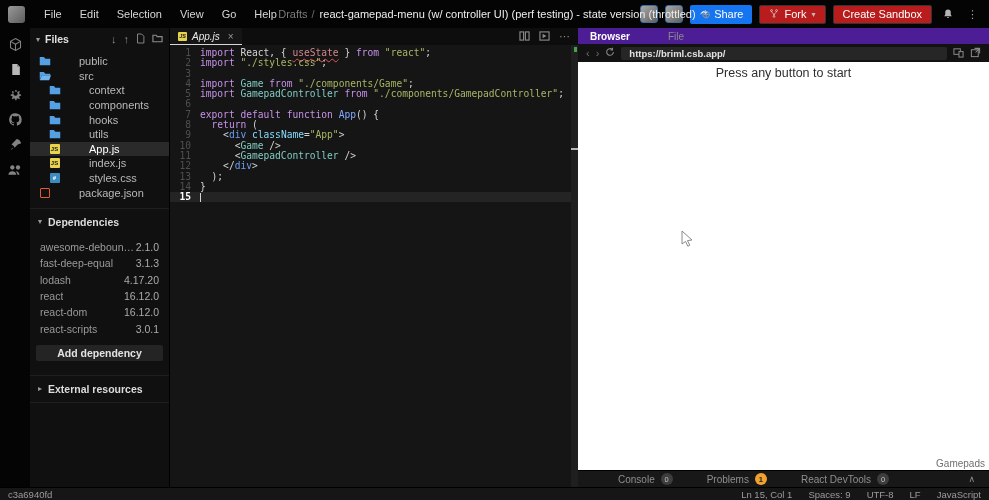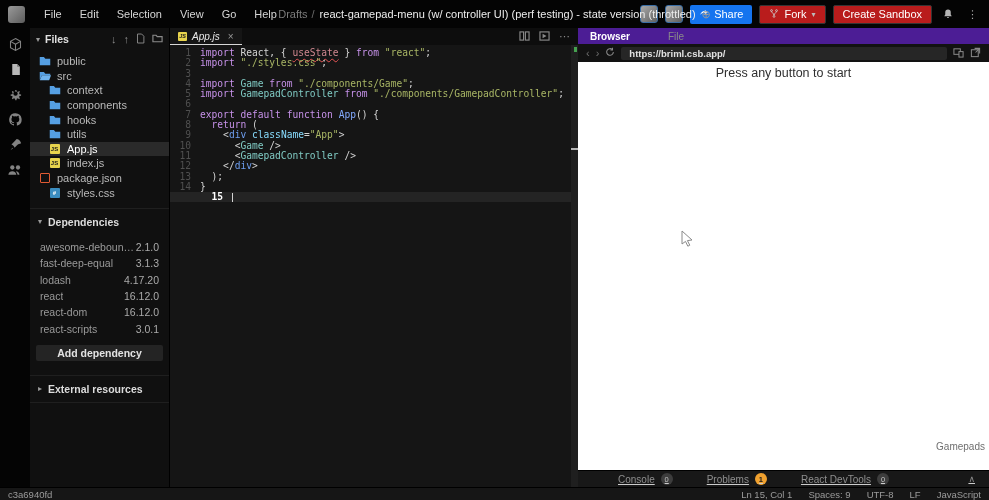--- a/index.html
+++ b/index.html
@@ -29,21 +29,21 @@
   .act-icon { width:16px; height:16px; display:flex; align-items:center; justify-content:center; opacity:.85; }
 
   
   .sidebar { position:absolute; top:28px; left:30px; width:140px; bottom:13px; background:#101010; border-right:1px solid #000; font-size:11px; }
   .files-header { height:22px; display:flex; align-items:center; padding:0 6px; color:#e0e0e0; }
   .files-header .hdr-caret { font-size:8px; color:#9a9a9a; margin-right:5px; }
   .files-title { font-weight:bold; font-size:10.5px; }
   .files-actions { margin-left:auto; display:flex; gap:7px; color:#8a8a8a; align-items:center; }
   .files-actions span, .files-actions svg { cursor:default; }
   .tree { margin-top:4px; }
-  .tree-row { height:14.6px; display:flex; align-items:center; padding-left:8px; color:#b9b9b9; cursor:default; }
+  .tree-row { height:14.6px; display:flex; align-items:center; padding-left:8px; color:#b9b9b9; cursor:default;gap:22px; }
   .tree-row.depth1 { padding-left:18px; }
   .tree-row.selected { background:#2a2a2a; color:#fff; }
   .tree-icon { width:13px; height:11px; margin-right:6px; display:inline-flex; align-items:center; justify-content:center; flex:0 0 auto; }
   .fic { display:inline-block; width:10px; height:10px; font-size:6px; font-weight:bold; line-height:10px; text-align:center; border-radius:1px; }
   .fic.js { background:#e8d44d; color:#1a1a1a; }
   .fic.css { background:#3b8dc0; color:#fff; }
   .fic.json { background:transparent; border:1.5px solid #e05a33; }
   .section-div { border-top:1px solid #1f1f1f; margin-top:8px; }
   .section-hdr { height:26px; display:flex; align-items:center; padding:0 8px; color:#dcdcdc; font-weight:bold; font-size:10.5px; }
   .section-hdr .hdr-caret { font-size:8px; color:#9a9a9a; margin-right:6px; font-weight:normal; }
@@ -57,21 +57,21 @@
   .editor { position:absolute; top:28px; left:170px; width:408px; bottom:13px; background:#151515; }
   .tabbar { height:17px; background:#0d0d0d; display:flex; align-items:stretch; }
   .tab { display:flex; align-items:center; gap:5px; padding:0 8px; background:#151515; border-bottom:1px solid #d8d8d8; color:#e8e8e8; font-size:10px; font-style:italic; }
   .tab .fic { width:9px; height:9px; line-height:9px; font-size:5.5px; }
   .tab-close { color:#9a9a9a; font-style:normal; margin-left:3px; font-size:10px; }
   .tabbar-actions { margin-left:auto; display:flex; align-items:center; gap:9px; padding-right:8px; color:#8a8a8a; }
   .code-area { position:absolute; top:17px; left:0; right:0; bottom:0; font-family:"DejaVu Sans Mono",monospace; font-size:9.6px; padding-top:3px; overflow:hidden; }
   .code-line { display:flex; height:10.3px; line-height:10.3px; white-space:pre; }
   .code-line.active { background:#242424; }
   .gutter { width:30px; flex:0 0 auto; text-align:right; padding-right:9px; color:#4f4f4f; }
-  .code-line.active .gutter { color:#fff; font-weight:bold;margin-left:32px; }
+  .code-line.active .gutter { color:#fff; font-weight:bold; }
   .caret-line { display:inline-block; width:1px; background:#d4d4d4; height:9px; margin-top:1px; }
   .tk-k { color:#c792ea; }
   .tk-s { color:#a9b665; }
   .tk-c { color:#80cbc4; }
   .tk-t { color:#6e9eef; }
   .tk-a { color:#89ddff; }
   .tk-f { color:#82aaff; }
   .tk-p, .tk-n { color:#d4d4d4; }
   .tk-err { color:#d0878f; text-decoration:underline wavy #e45454 1px; text-underline-offset:2px; }
   .editor-scrollbar { position:absolute; top:17px; right:0; bottom:0; width:7px; background:#1f1f1f; }
@@ -82,23 +82,23 @@
   .browser { position:absolute; top:28px; left:578px; right:0; bottom:13px; display:flex; flex-direction:column; background:#121212; }
   .browser-tabs { height:16px; display:flex; align-items:center; padding:0 12px; gap:38px; background:#4c1d95; }
   .browser-tab { font-size:10px; color:#8a8a8a; cursor:default; }
   .browser-tab.active { color:#fff; font-weight:bold; }
   .urlbar { height:18px; display:flex; align-items:center; gap:6px; padding:0 8px; background:#121212; }
   .nav-ic { color:#6f6f6f; font-size:11px; line-height:1; cursor:default; }
   .url-input { flex:1; height:13px; background:#262626; border-radius:2px; color:#e2e2e2; font-size:9.5px; display:flex; align-items:center; padding:0 8px; font-weight:bold; }
   .urlbar-right { display:flex; gap:6px; align-items:center; color:#8a8a8a; }
   .viewport { flex:1; background:#fff; position:relative; color:#333; }
   .viewport-msg { position:absolute; top:4px; left:0; right:0; text-align:center; font-size:12.5px; color:#2f2f2f; }
-  .gamepads-label { position:absolute; right:4px; bottom:18px; font-size:10px; color:#6f6f6f; }
+  .gamepads-label { position:absolute; right:4px; bottom:1px; font-size:10px; color:#6f6f6f; }
   .mouse-cursor { position:absolute; left:103px; top:168px; }
-  .console-bar { height:17px; background:#181818; display:flex; align-items:center; padding:0 14px 0 40px; gap:34px; border-top:1px solid #000;text-decoration:underline; }
+  .console-bar { height:17px; background:#181818; display:flex; align-items:center; padding:0 14px 0 40px; gap:34px; border-top:1px solid #000; }
   .console-item { display:flex; align-items:center; gap:6px; color:#8f8f8f; font-size:10px; cursor:default; }
   .badge { min-width:12px; height:12px; border-radius:50%; font-size:7.5px; display:flex; align-items:center; justify-content:center; }
   .badge.muted { background:#3d3d3d; color:#c5c5c5; }
   .badge.warning { background:#f0a12f; color:#1a1a1a; font-weight:bold; }
   .console-caret { margin-left:auto; color:#8a8a8a; font-size:9px; }
 
   
   .statusbar { position:absolute; left:0; right:0; bottom:0; height:13px; background:#161616; border-top:1px solid #000; display:flex; align-items:center; padding:0 8px; font-size:9.5px; color:#9b9b9b; }
   .status-right { margin-left:auto; display:flex; gap:16px;justify-content:center; }
   .status-item { cursor:default; }
@@ -268,31 +268,31 @@
           <span class="fic js">JS</span>
         </span>
         <span>App.js</span>
       </div>
       <div class="tree-row depth1">
         <span class="tree-icon">
           <span class="fic js">JS</span>
         </span>
         <span>index.js</span>
       </div>
+      <div class="tree-row depth1">
+        <span class="tree-icon">
+          <span class="fic css">#</span>
+        </span>
+        <span>styles.css</span>
+      </div>
       <div class="tree-row depth0">
         <span class="tree-icon">
           <span class="fic json"></span>
         </span>
         <span>package.json</span>
-      </div>
-      <div class="tree-row depth1">
-        <span class="tree-icon">
-          <span class="fic css">#</span>
-        </span>
-        <span>styles.css</span>
       </div>
     </div>
 
   <div class="section-div"></div>
   <div class="section-hdr">
     <span class="hdr-caret">▾</span>
     <span>Dependencies</span>
   </div>
   <div class="dep-list" id="dep-list">
       <div class="dep-row">

